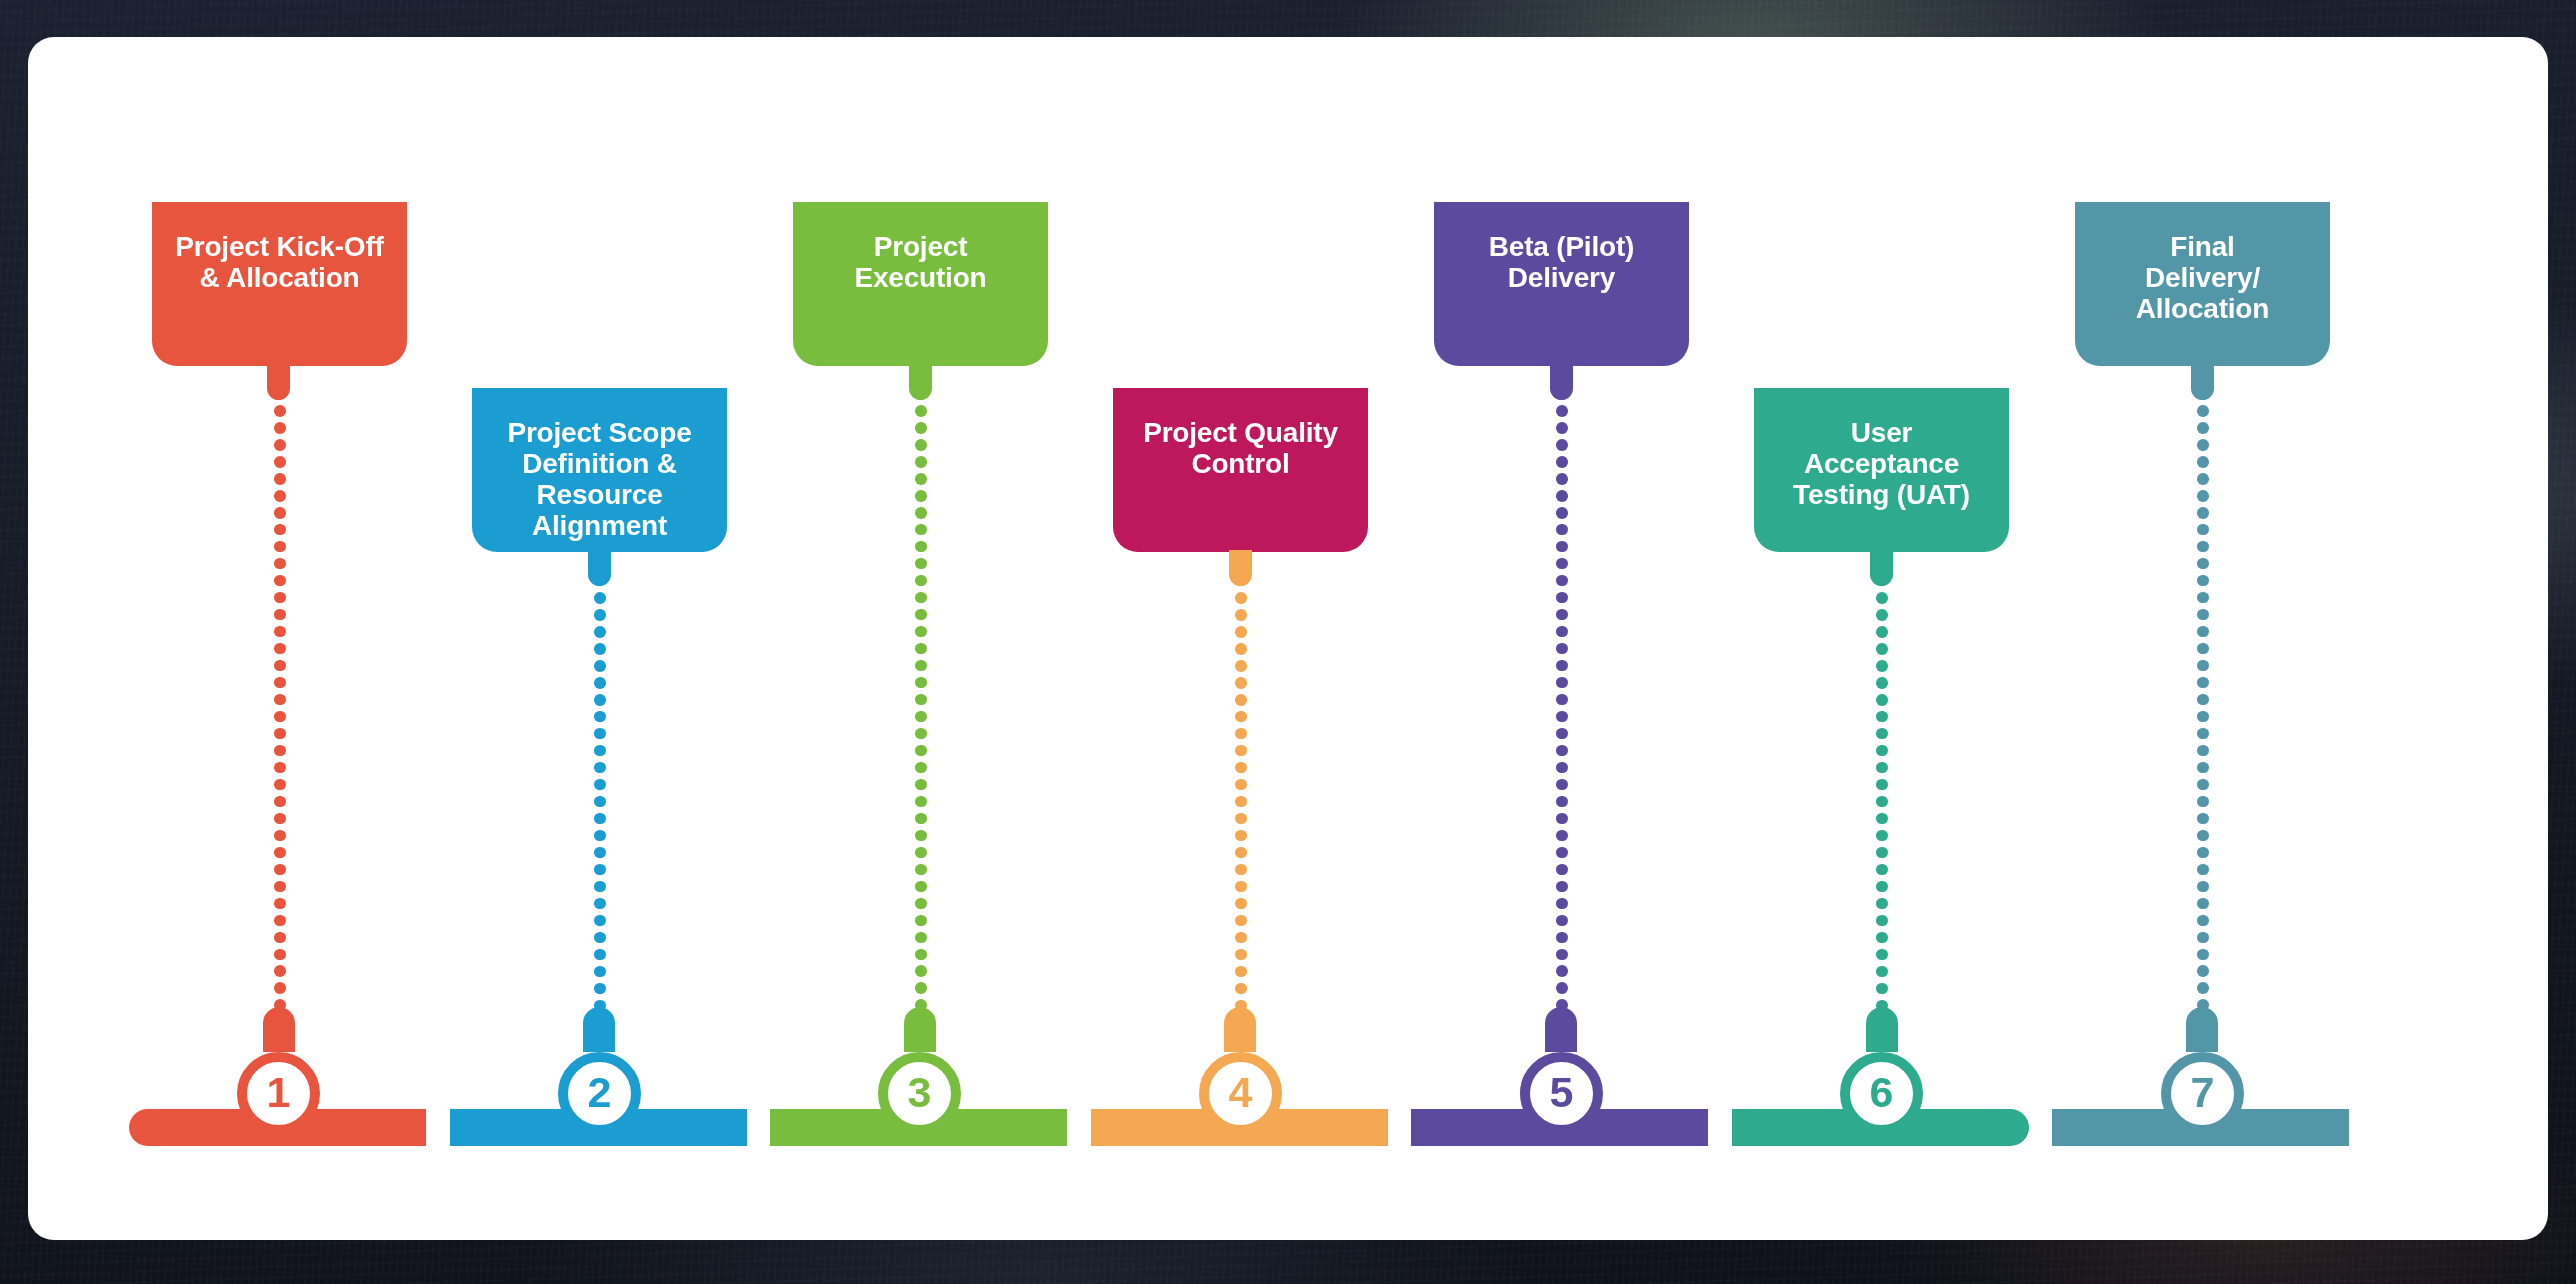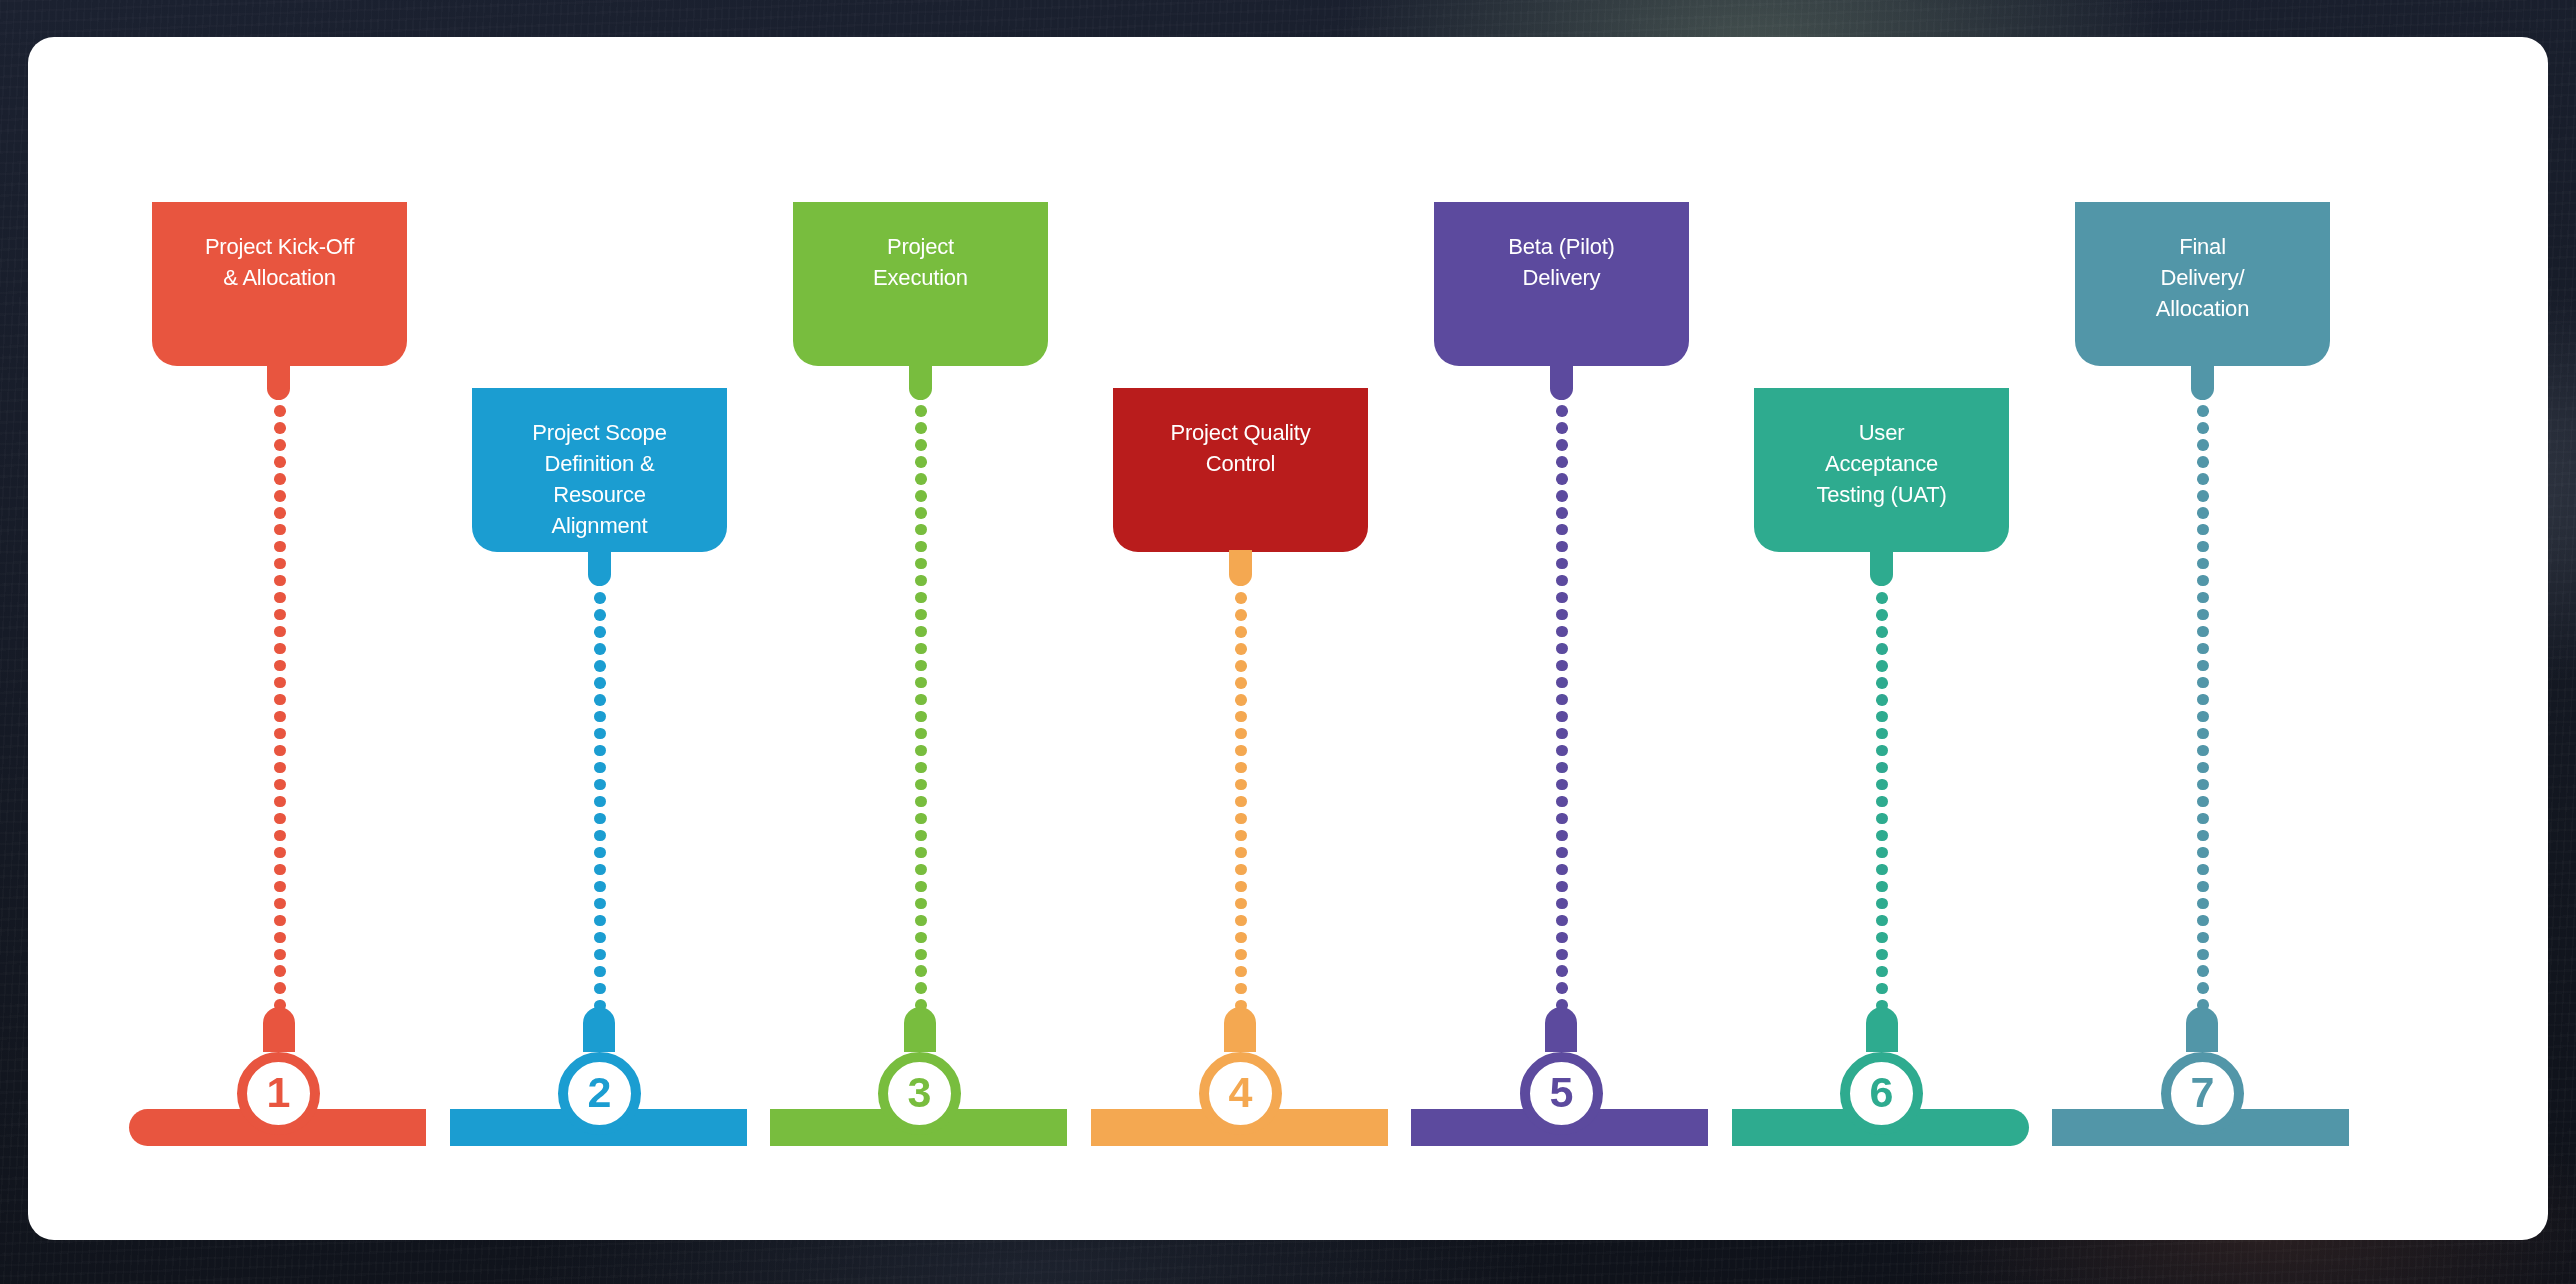--- a/index.html
+++ b/index.html
@@ -36,22 +36,22 @@
   .card{
     position:absolute;
     border-bottom-left-radius:25px;
     border-bottom-right-radius:25px;
     box-sizing:border-box;
     padding:29px 20px 0 20px;
     text-align:center;
   }
   .card-title{
     color:#ffffff;
-    font-weight:400;
-    font-size:22px;
+    font-weight:700;
+    font-size:28px;
     line-height:31px;
     letter-spacing:-0.2px;
     white-space:pre-line;
   }
   
   .tab{
     position:absolute;
     width:23px;height:36px;
     border-bottom-left-radius:11.6px;
     border-bottom-right-radius:11.6px;
@@ -224,21 +224,21 @@
           <i style="background: rgb(120, 189, 62);"></i>
           <i style="background: rgb(120, 189, 62);"></i>
           <i style="background: rgb(120, 189, 62);"></i>
           <i style="background: rgb(120, 189, 62);"></i>
         </div>
         <div class="bulb" style="left: 876px; top: 970px; background: rgb(120, 189, 62);"></div>
         <div class="ring" style="left: 850px; top: 1015px; border-color: rgb(120, 189, 62);">
           <span style="color: rgb(120, 189, 62);">3</span>
         </div>
         <div class="bar" style="left: 1063px; top: 1072px; width: 297px; background: rgb(244, 168, 81);"></div>
-        <div class="card" style="left: 1085px; top: 351px; width: 255px; height: 164px; background: #b91c1c;">
+        <div class="card" style="left: 1085px; top: 351px; width: 255px; height: 164px; background: #be185d;">
           <div class="card-title">Project Quality
 Control</div>
         </div>
         <div class="tab" style="left: 1201px; top: 513px; background: rgb(244, 168, 81);"></div>
         <div class="dots" style="left: 1207px; top: 555px; height: 446px;">
           <i style="background: rgb(244, 168, 81);"></i>
           <i style="background: rgb(244, 168, 81);"></i>
           <i style="background: rgb(244, 168, 81);"></i>
           <i style="background: rgb(244, 168, 81);"></i>
           <i style="background: rgb(244, 168, 81);"></i>

